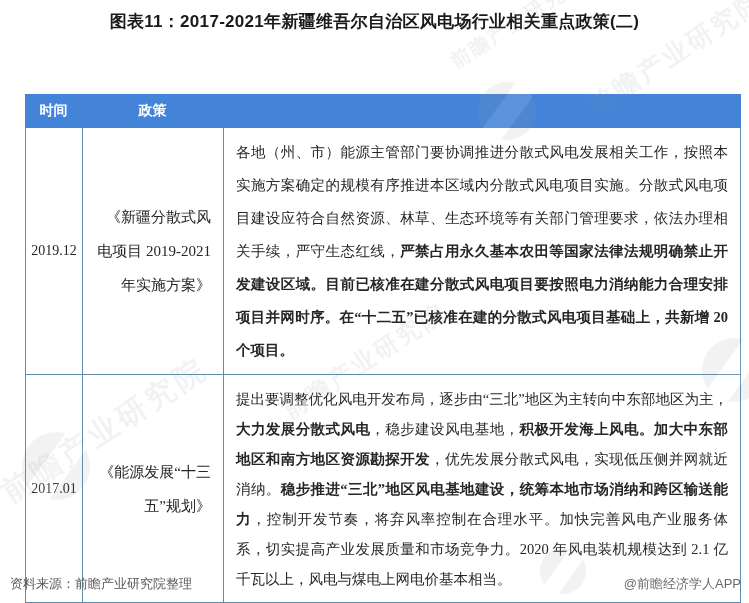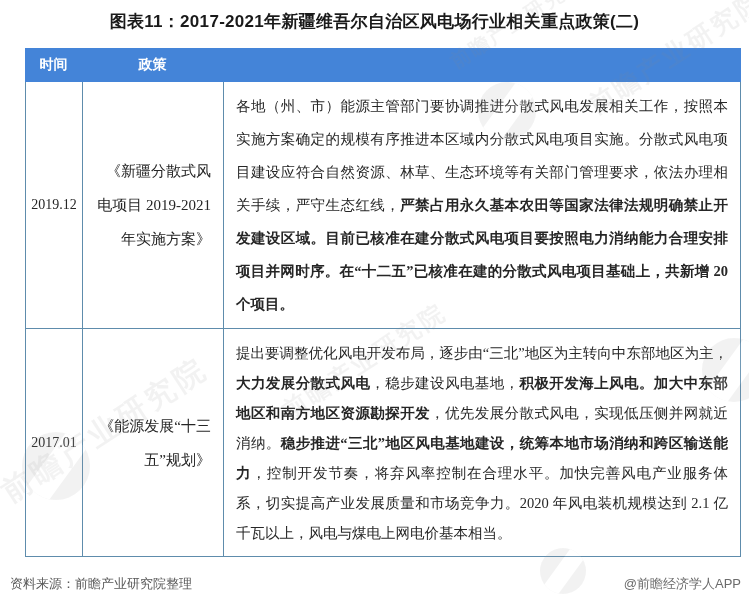--- a/index.html
+++ b/index.html
@@ -37,20 +37,21 @@
     display:grid;
     grid-template-columns:57px 141px 1fr;
     height:34px;
     background:var(--header_bg,#4484D8);
     color:#fff;
     font-family:"Liberation Sans", sans-serif;
     font-weight:bold;
     font-size:14px;
     align-items:center;
     text-align:center;
+    margin-top:46px;
   }
   .tbl-body{
     border:1px solid var(--border,#5E8CAC);
     border-top:none;
   }
   .tbl-row{
     display:grid;
     grid-template-columns:57px 141px 1fr;
   }
   .tbl-row + .tbl-row{

